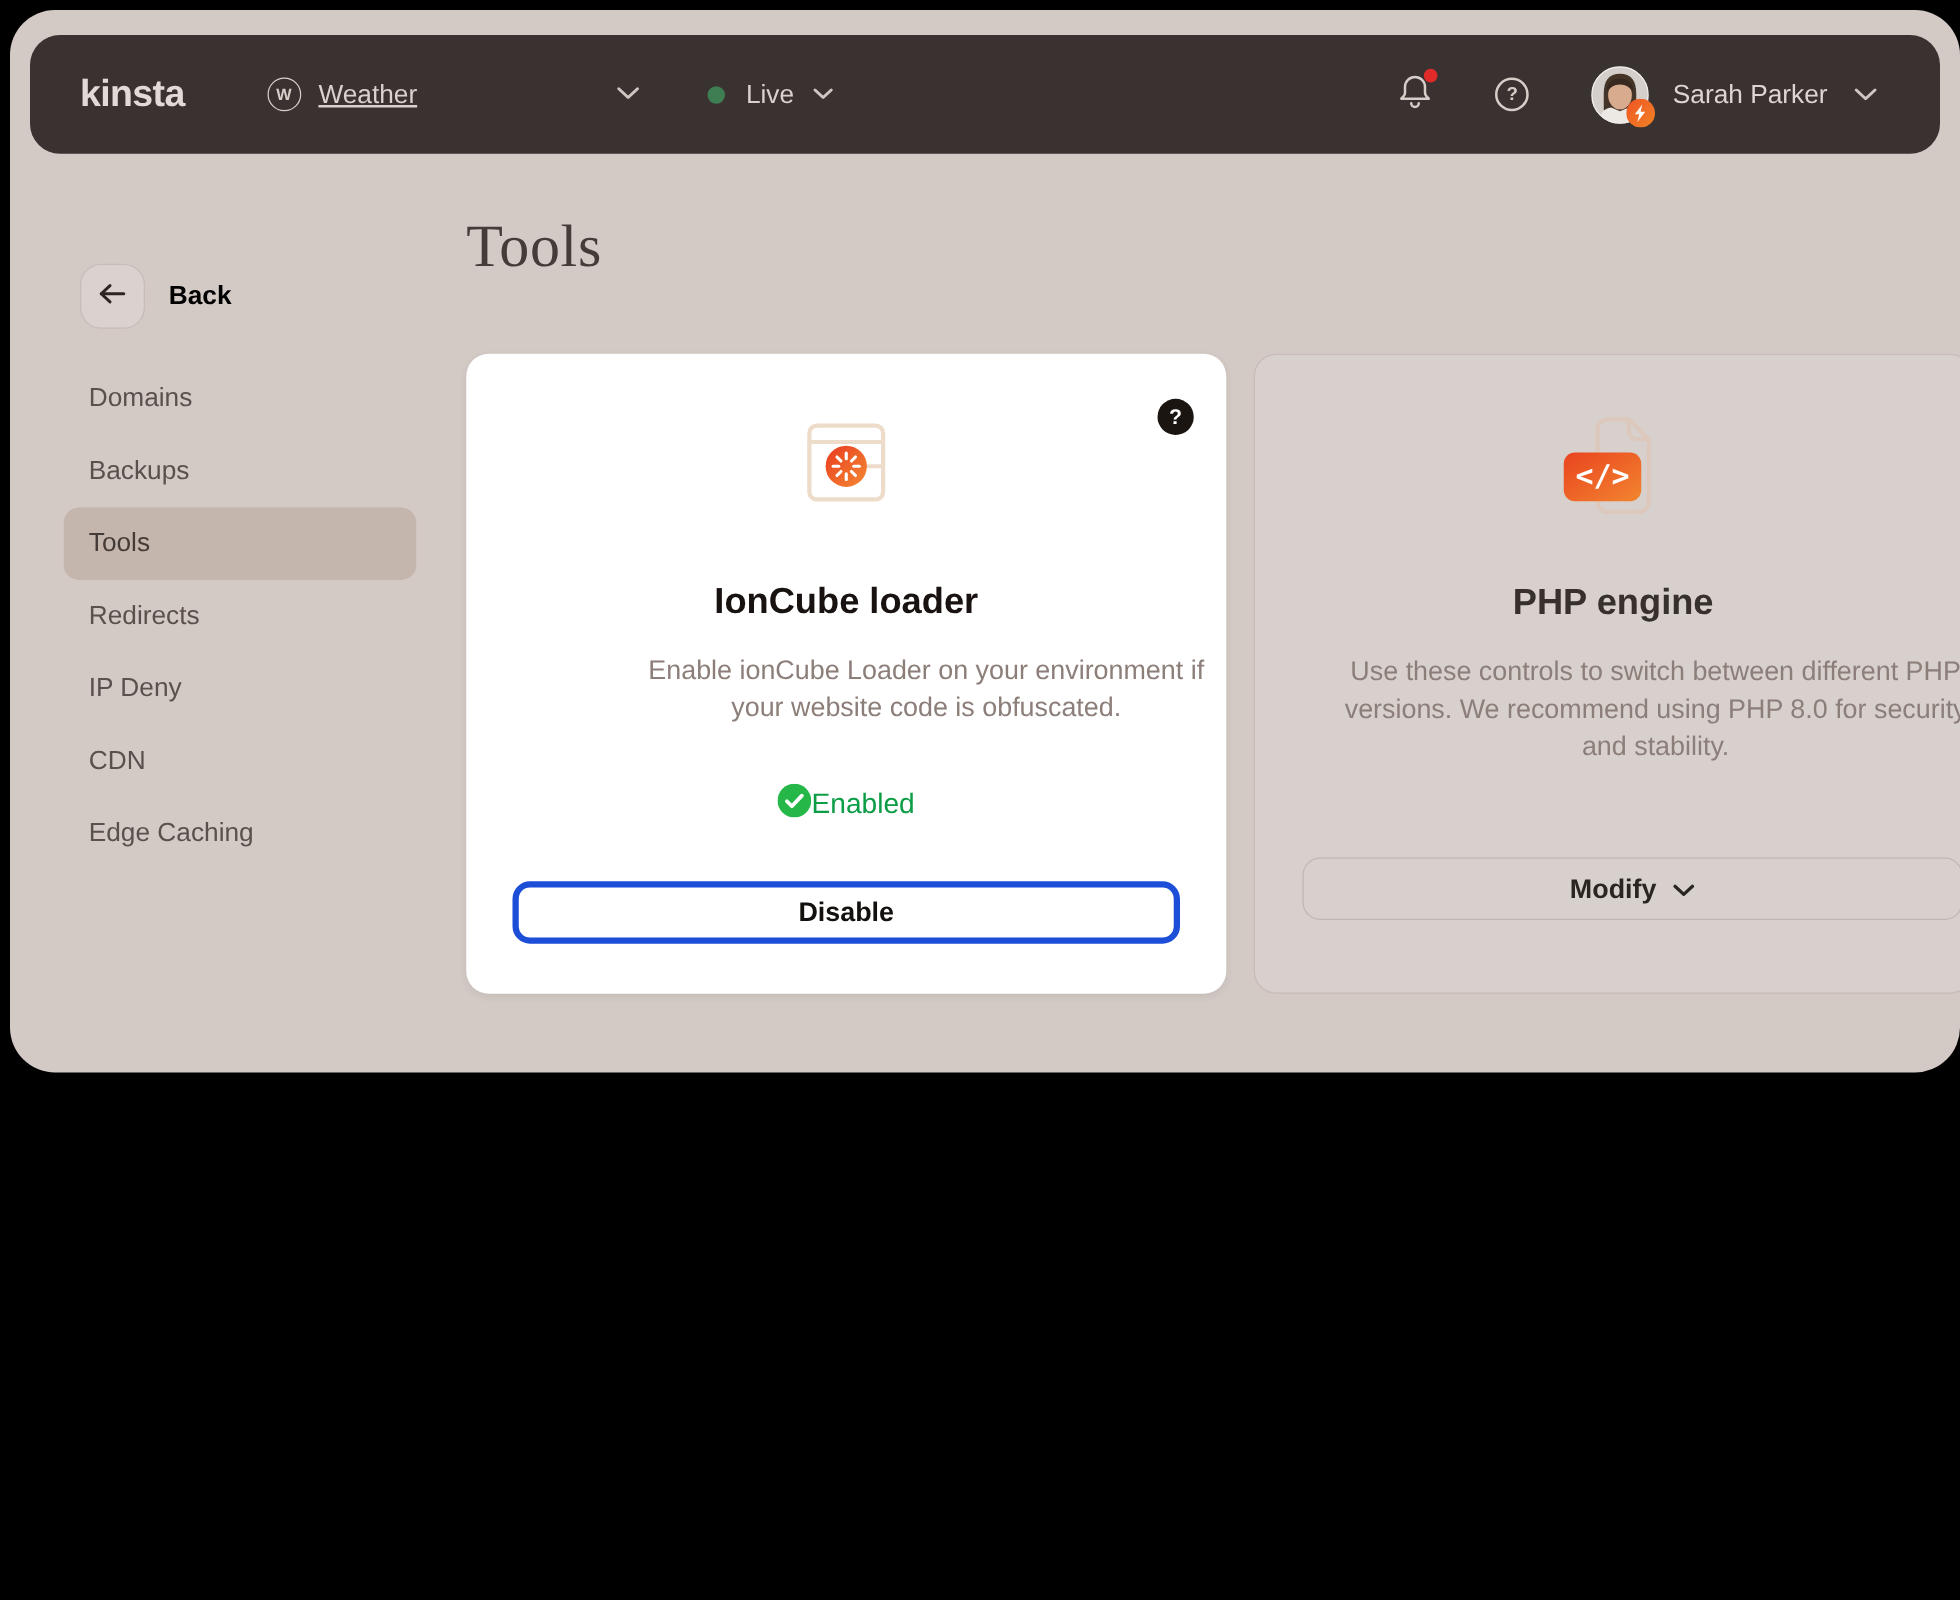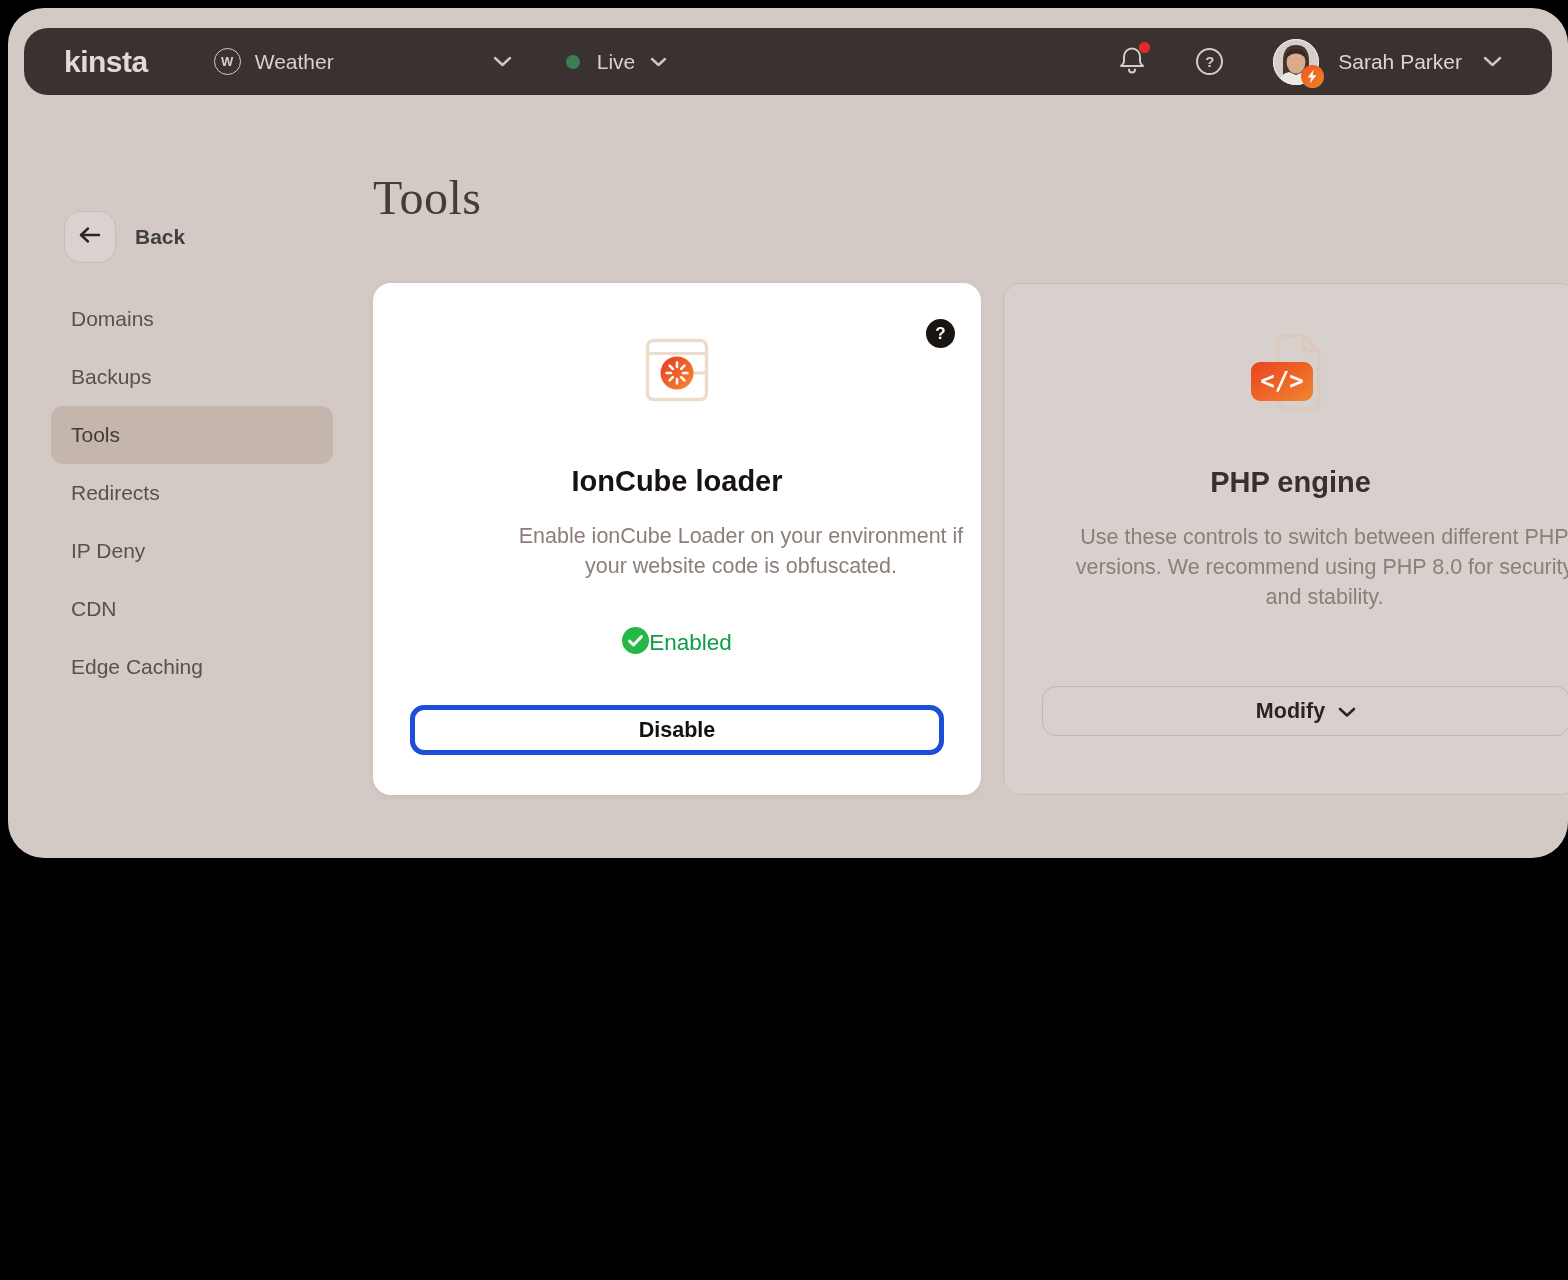--- a/index.html
+++ b/index.html
@@ -6,35 +6,35 @@
   html,body { width:1568px; height:1280px; background:#000; font-family:"Liberation Sans", sans-serif; overflow:hidden; }
   body { position:relative; }
 
   .app-window{
     position:absolute; left:8px; top:8px; width:1560px; height:850px;
     background:#d3cac6; border-radius:36px; overflow:hidden;
   }
 
   
   .topbar{
-    position:absolute; left:16px; top:20px; width:1528px; height:67px;
+    position:absolute; left:16px; top:20px; width:1528px; height:95px;
     background:#3a3230; border-radius:24px;
     display:flex; align-items:center; padding:0 50px 0 40px;
     color:#d9d1cd;
   }
   .logo{ font-size:30px; font-weight:700; letter-spacing:-0.5px; color:#e2dad6; }
   .site-selector{
     margin-left:66px; width:298px; display:flex; align-items:center; cursor:pointer;
   }
   .wp-badge{
     width:27px; height:27px; border:1.7px solid #d6cdc9; border-radius:50%;
     display:flex; align-items:center; justify-content:center;
     font-size:13px; font-weight:700; color:#d6cdc9; flex:0 0 auto;
   }
-  .site-label{ margin-left:14px; font-size:21px; }
+  .site-label{ margin-left:14px; font-size:21px;text-decoration:underline; }
   .site-selector .chev{ margin-left:auto; }
   .env-selector{ margin-left:54px; display:flex; align-items:center; cursor:pointer; }
   .env-dot{ width:14px; height:14px; border-radius:50%; background:#3f7d53; }
   .env-label{ margin-left:17px; font-size:21px; }
   .env-selector .chev{ margin-left:15px; }
 
   .topbar-right{ margin-left:auto; display:flex; align-items:center; }
   .icon-btn{ position:relative; cursor:pointer; display:flex; align-items:center; }
   .bell-wrap{ margin-right:50px; }
   .notif-dot{
@@ -55,21 +55,21 @@
   .user-name{ font-size:21px; font-weight:500; color:#ddd5d1; cursor:pointer; }
   .user-chev{ margin-left:21px; cursor:pointer; display:flex; }
 
   
   .back-row{ position:absolute; left:56px; top:203px; display:flex; align-items:center; }
   .back-btn{
     width:52px; height:52px; border-radius:17px; background:#d9d2ce;
     border:1px solid #c7bcb7; display:flex; align-items:center; justify-content:center;
     cursor:pointer;
   }
-  .back-label{ margin-left:19px; font-size:21px; font-weight:700; color:#404040; }
+  .back-label{ margin-left:19px; font-size:21px; font-weight:700; color:#000000; }
 
   .side-nav{ position:absolute; left:43px; top:282px; width:282px; }
   .side-item{
     height:58px; display:flex; align-items:center; padding-left:20px;
     font-size:21px; color:#5a504c; border-radius:12px; cursor:pointer;
   }
   .side-item.active{ background:#c5b6ad; color:#453b36; }
 
   
   .page-title{

